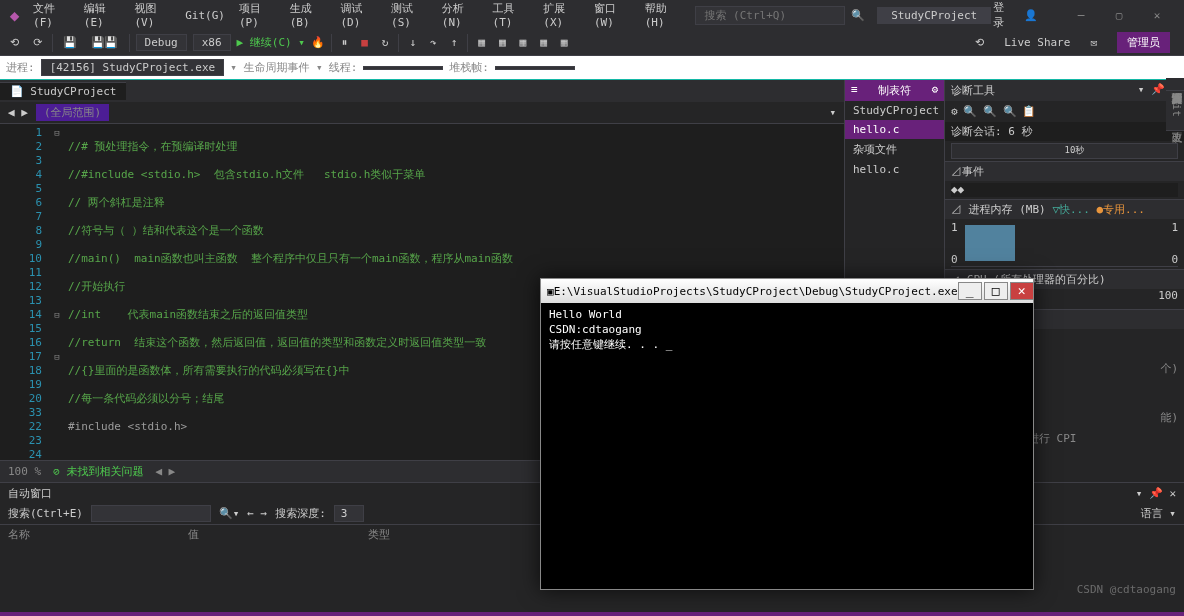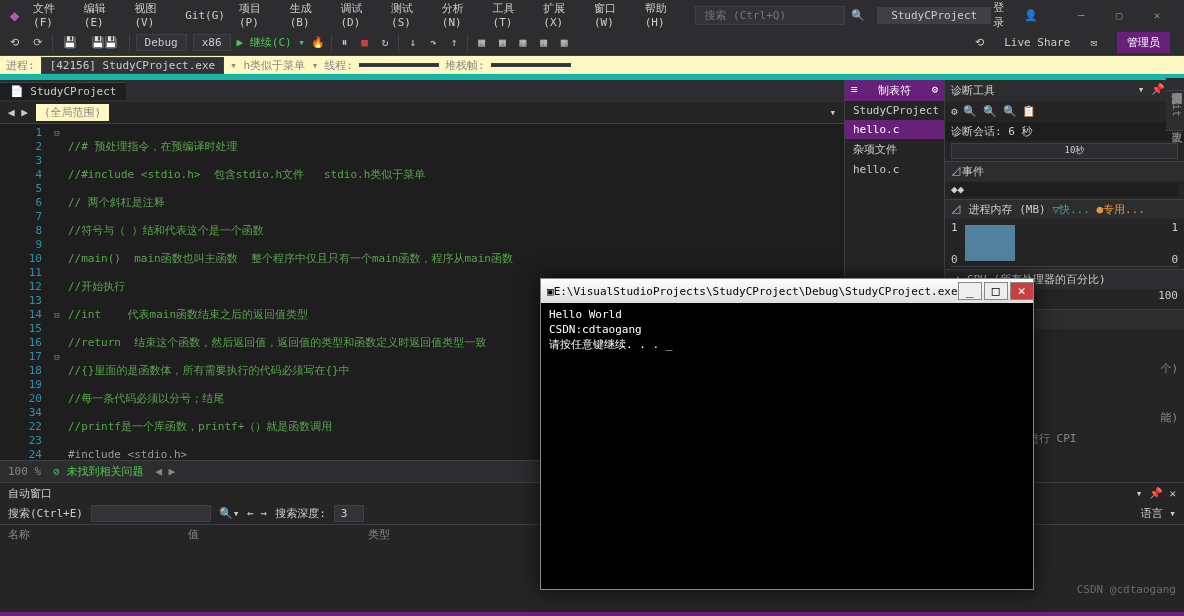--- a/index.html
+++ b/index.html
@@ -12,27 +12,27 @@
 .right-menu{margin-left:auto;display:flex;align-items:center;gap:20px;padding-right:8px}
 .win-btns{display:flex;gap:8px;margin-left:8px}
 .win-btn{width:30px;text-align:center;color:#888}
 .toolbar{height:26px;background:#2d2d30;border-bottom:1px solid #3f3f46;display:flex;align-items:center;padding:0 6px;gap:6px}
 .tb-sep{width:1px;height:18px;background:#3f3f46}
 .tb-btn{color:#ccc;padding:1px 4px}
 .tb-combo{background:#333337;border:1px solid #3f3f46;padding:1px 8px;color:#ccc}
 .tb-green{color:#4ec94e}
 .tb-orange{color:#e8953c}
 .admin-btn{background:#68217a;color:#fff;padding:3px 10px}
-.toolbar2{height:24px;background:#fef9c3;border-bottom:6px solid #14b8a6;display:flex;align-items:center;padding:0 6px;gap:6px;color:#888}
+.toolbar2{height:24px;background:#ffffff;border-bottom:1px solid #14b8a6;display:flex;align-items:center;padding:0 6px;gap:6px;color:#888}
 .main{display:flex;height:402px}
 .editor-wrap{flex:1;display:flex;flex-direction:column}
 .tab-bar{height:22px;background:#2d2d30;display:flex;align-items:center}
 .tab{background:#1e1e1e;padding:2px 10px;border-top:1px solid #3f3f46}
 .nav-bar{height:22px;background:#252526;display:flex;align-items:center;padding:0 8px;gap:8px;border-bottom:1px solid #3f3f46}
-.nav-combo{background:#fef9c3;padding:1px 8px;color:#888}
+.nav-combo{background:#4c1d95;padding:1px 8px;color:#888}
 .code-area{flex:1;display:flex;overflow:hidden;font-size:11px;line-height:14px}
 .gutter{background:#1e1e1e;width:50px;text-align:right;padding:2px 8px 2px 2px;color:#2b91af}
 .gutter div{height:14px}
 .fold{width:14px;color:#888;padding-top:2px}
 .fold div{height:14px;text-align:center;font-size:9px}
 .code{padding:2px 4px;flex:1;white-space:pre}
 .c-cm{color:#57a64a}
 .c-inc{color:#9b9b9b}
 .status-code{height:22px;background:#2d2d30;display:flex;align-items:center;padding:0 8px;gap:12px;color:#888;border-top:1px solid #3f3f46}
 .right-panels{width:340px;display:flex}
@@ -129,21 +129,21 @@
 <span>⟲</span>
 <span>Live Share</span>
 <span>✉</span>
 <span class="admin-btn">管理员</span>
 </div>
 </div>
 
 <div class="toolbar2">
 <span>进程:</span>
 <span class="tb-combo">[42156] StudyCProject.exe</span>
-<span>▾ <span>h类似于菜单</span> ▾</span>
+<span>▾ <span>生命周期事件</span> ▾</span>
 <span>线程:</span>
 <span class="tb-combo" style="width:80px"></span>
 <span>堆栈帧:</span>
 <span class="tb-combo" style="width:80px"></span>
 </div>
 
 <div class="main">
 <div class="editor-wrap">
 <div class="tab-bar">
 <div class="tab">📄 <span>StudyCProject</span></div>
@@ -168,21 +168,21 @@
           <div>11</div>
           <div>12</div>
           <div>13</div>
           <div>14</div>
           <div>15</div>
           <div>16</div>
           <div>17</div>
           <div>18</div>
           <div>19</div>
           <div>20</div>
-          <div>34</div>
+          <div>33</div>
           <div>22</div>
           <div>23</div>
           <div>24</div>
 </div>
 <div class="fold">
 <div>⊟</div>
           <div></div>
           <div></div>
           <div></div>
           <div></div>
@@ -203,21 +203,20 @@
 <div><span class="c-cm">//# 预处理指令，在预编译时处理</span></div>
 <div><span class="c-cm">//#include &lt;stdio.h&gt;  包含stdio.h文件   stdio.h类似于菜单</span></div>
 <div><span class="c-cm">// 两个斜杠是注释</span></div>
 <div><span class="c-cm">//符号与（ ）结和代表这个是一个函数</span></div>
 <div><span class="c-cm">//main()  main函数也叫主函数  整个程序中仅且只有一个main函数，程序从main函数</span></div>
 <div><span class="c-cm">//开始执行</span></div>
 <div><span class="c-cm">//int    代表main函数结束之后的返回值类型</span></div>
 <div><span class="c-cm">//return  结束这个函数，然后返回值，返回值的类型和函数定义时返回值类型一致</span></div>
 <div><span class="c-cm">//{}里面的是函数体，所有需要执行的代码必须写在{}中</span></div>
 <div><span class="c-cm">//每一条代码必须以分号；结尾</span></div>
-<div><span class="c-cm">//printf是一个库函数，printf+（）就是函数调用</span></div>
 <div><span class="c-inc">#include &lt;stdio.h&gt;</span></div>
 
 
 
 
 
 
 
 
 

